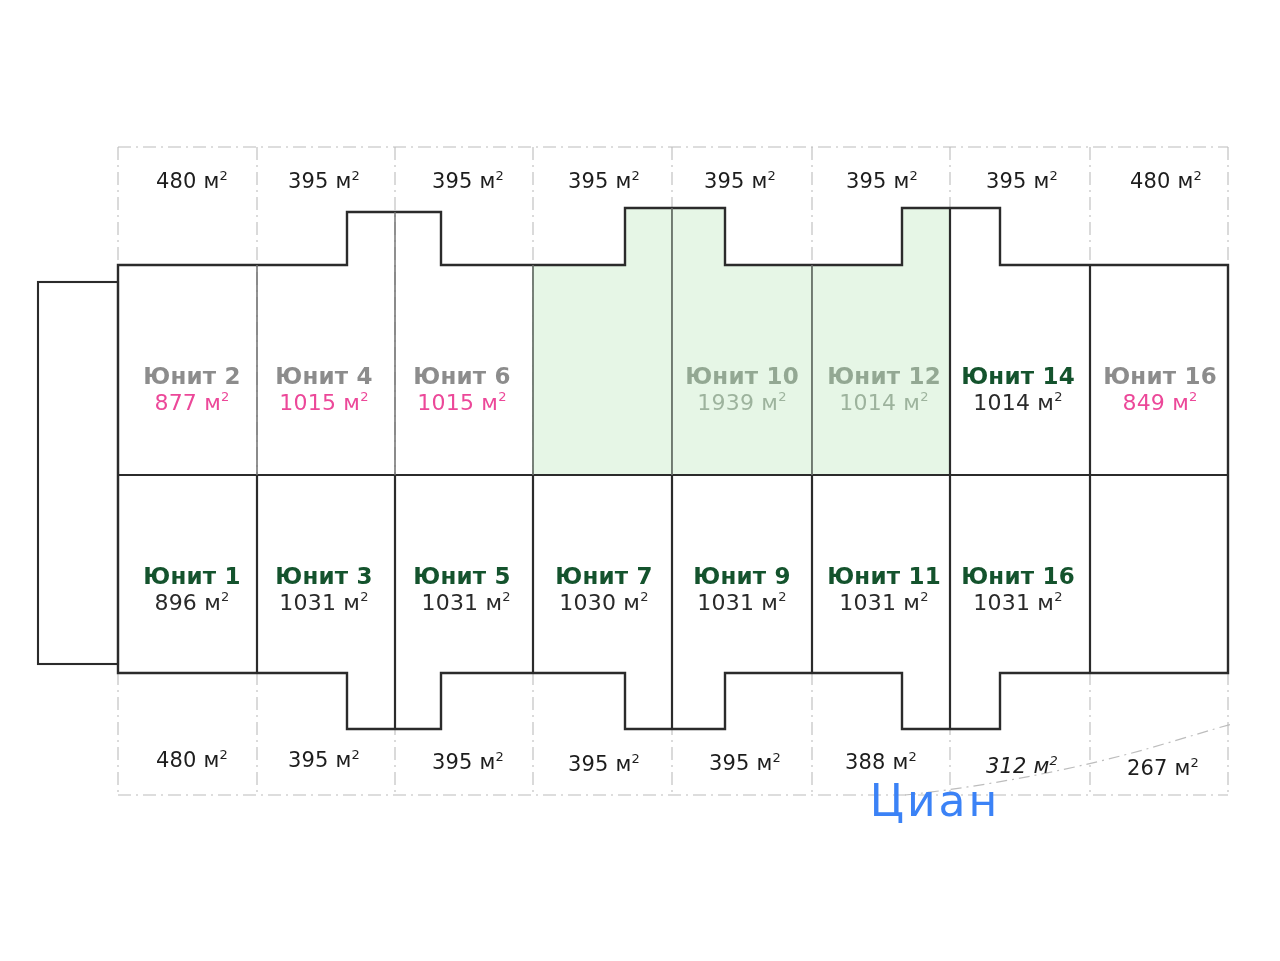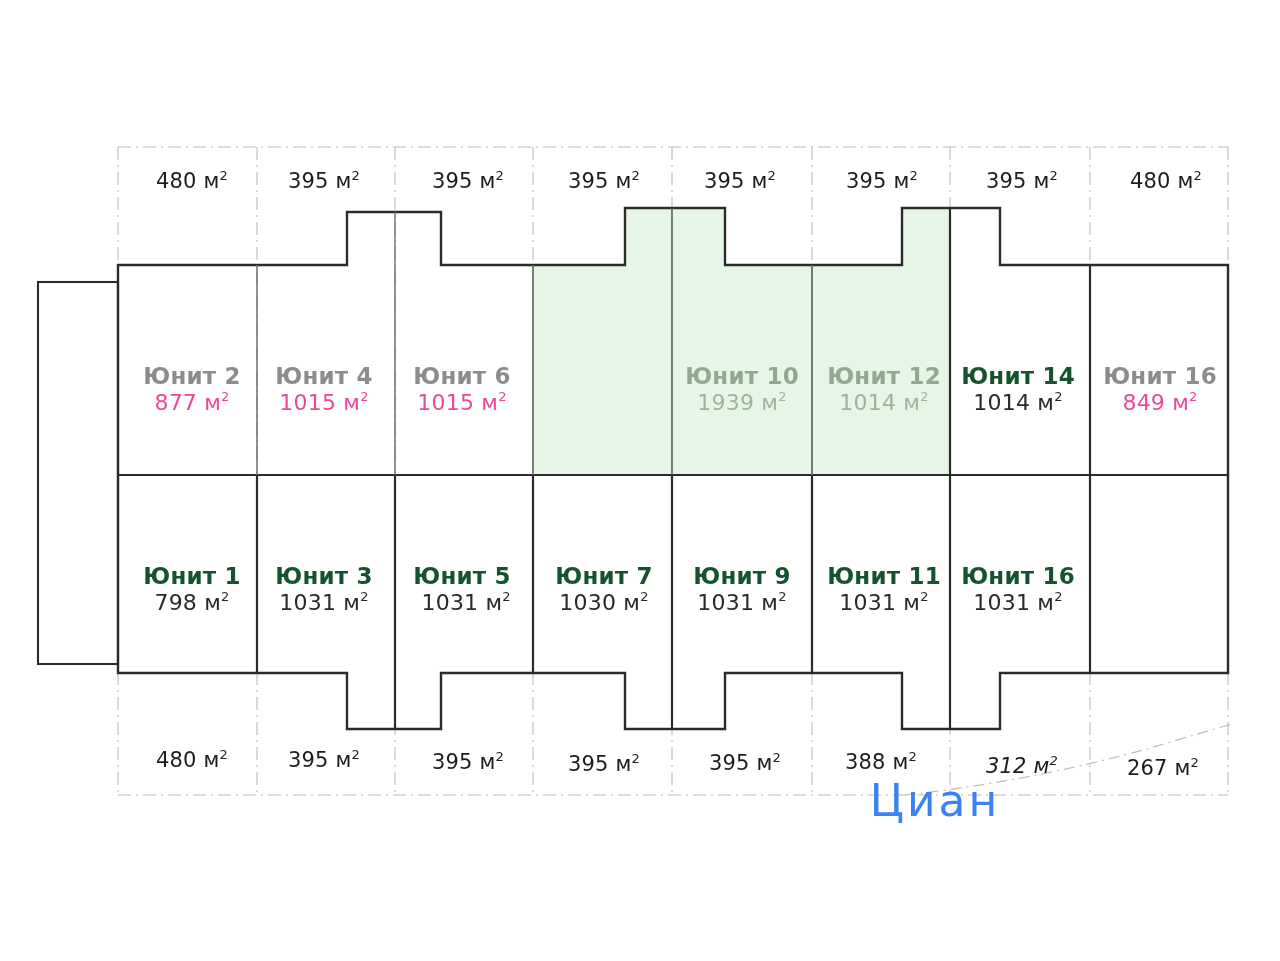--- a/index.html
+++ b/index.html
@@ -177,21 +177,21 @@
     <span class="unit-name">Юнит 14</span>
     <span class="unit-area"><span>1014</span> <span>м</span><sup>2</sup></span>
   </div>
   <div class="unit-label tone-grey" style="left:1160px; top:375px;">
     <span class="unit-name">Юнит 16</span>
     <span class="unit-area"><span>849</span> <span>м</span><sup>2</sup></span>
   </div>
 
   <div class="unit-label tone-dark" style="left:192px; top:575px;">
     <span class="unit-name">Юнит 1</span>
-    <span class="unit-area"><span>798</span> <span>м</span><sup>2</sup></span>
+    <span class="unit-area"><span>896</span> <span>м</span><sup>2</sup></span>
   </div>
   <div class="unit-label tone-dark" style="left:324px; top:575px;">
     <span class="unit-name">Юнит 3</span>
     <span class="unit-area"><span>1031</span> <span>м</span><sup>2</sup></span>
   </div>
   <div class="unit-label tone-dark" style="left:462px; top:575px;text-align:right;">
     <span class="unit-name">Юнит 5</span>
     <span class="unit-area"><span>1031</span> <span>м</span><sup>2</sup></span>
   </div>
   <div class="unit-label tone-dark" style="left:604px; top:575px;">

